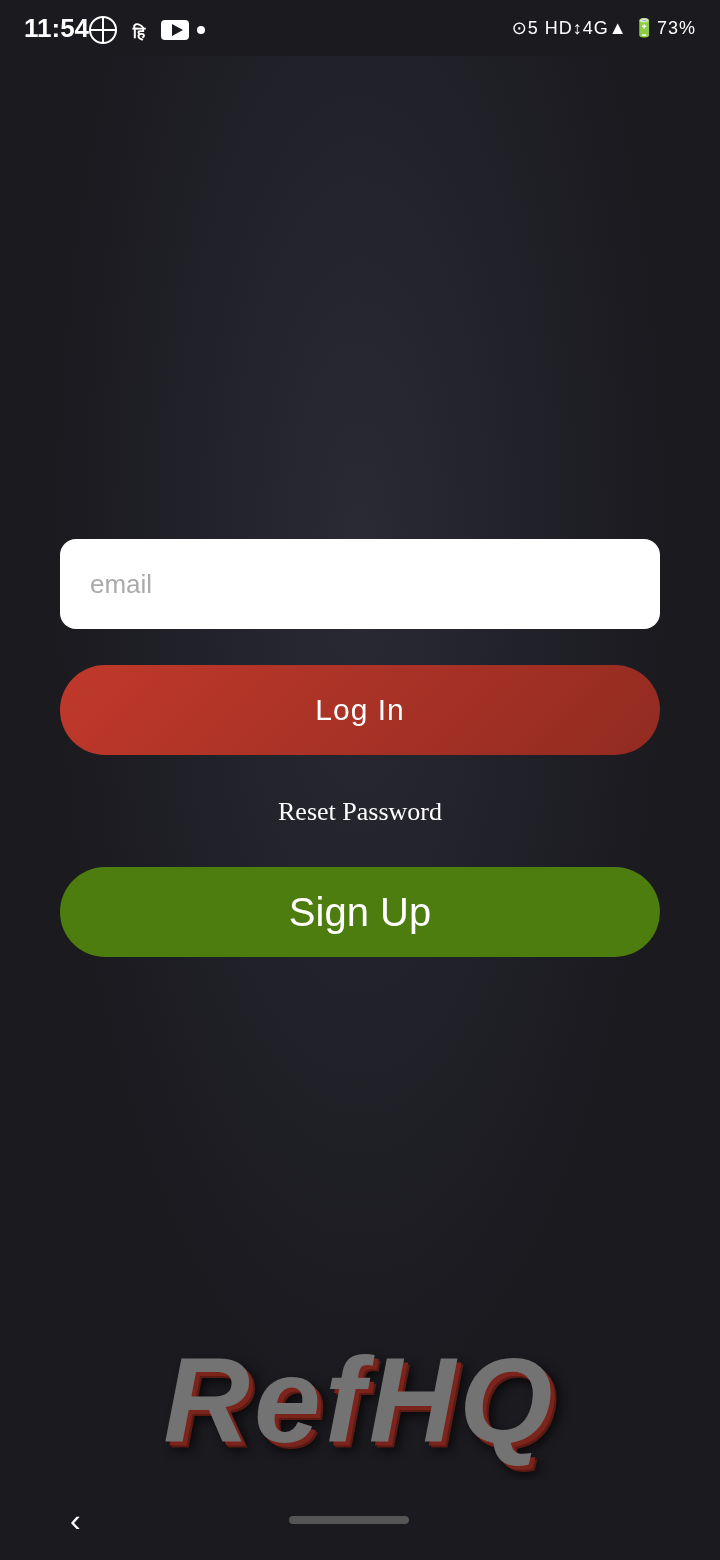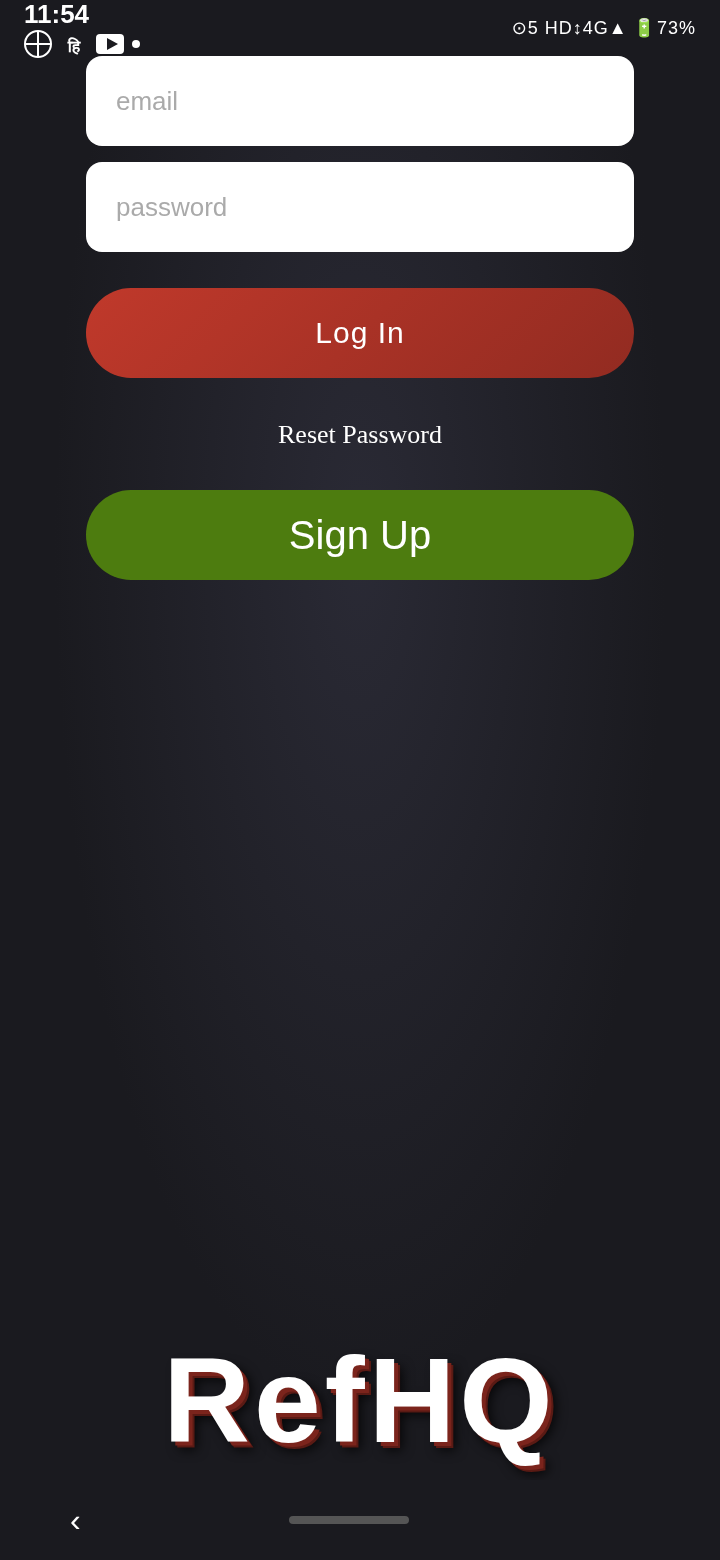--- a/index.html
+++ b/index.html
@@ -28,23 +28,22 @@
       background: #1a1a1f;
       display: flex;
       align-items: center;
       justify-content: space-between;
       padding: 0 24px;
       z-index: 100;
     }
 
     .status-bar-left {
       display: flex;
-      align-items: flex-start;
+      align-items: flex-end;
       gap: 0;
-      flex-direction: column;
     }
 
     .status-time {
       color: #ffffff;
       font-size: 26px;
       font-weight: 600;
     }
 
     .status-icons {
       display: flex;
@@ -73,22 +72,22 @@
     
     .main-container {
       position: absolute;
       top: 56px;
       left: 0;
       right: 0;
       bottom: 80px;
       display: flex;
       flex-direction: column;
       align-items: center;
-      justify-content: flex-start;
-      padding: 0 86px;
+      justify-content: center;
+      padding: 0 60px;
     }
 
     
     .form-area {
       width: 100%;
       display: flex;
       flex-direction: column;
       align-items: center;
       gap: 0;
       margin-bottom: 40px;
@@ -161,26 +160,27 @@
       left: 0;
       right: 0;
       display: flex;
       justify-content: center;
       align-items: center;
     }
 
     .logo-text {
       font-size: 120px;
       font-weight: 900;
-      color: #ffffff;
+      color: #737373;
       text-shadow:
         4px 4px 0px #7b241c,
         6px 6px 0px #5a1a14,
         8px 8px 12px rgba(0,0,0,0.8);
       letter-spacing: 4px;
+      font-style: italic;
       line-height: 1;
     }
 
     
     .nav-bar {
       position: absolute;
       bottom: 0;
       left: 0;
       right: 0;
       height: 80px;
@@ -237,21 +237,20 @@
     </div>
   </div>
   <div class="status-bar-right">
     <span style="font-size:18px; letter-spacing:1px;">⊙5 HD↕4G▲ 🔋73%</span>
   </div>
 </div>
 
 <div class="main-container">
   <div class="form-area">
     <input type="email" class="input-field" placeholder="email" style="">
-    <input type="password" class="input-field" placeholder="password" style="">
     <button class="login-button">Log In</button>
     <button class="reset-password-link">Reset Password</button>
     <button class="signup-button">Sign Up</button>
   </div>
 </div>
 
 <div class="logo-area">
   <span class="logo-text">RefHQ</span>
 </div>
 

